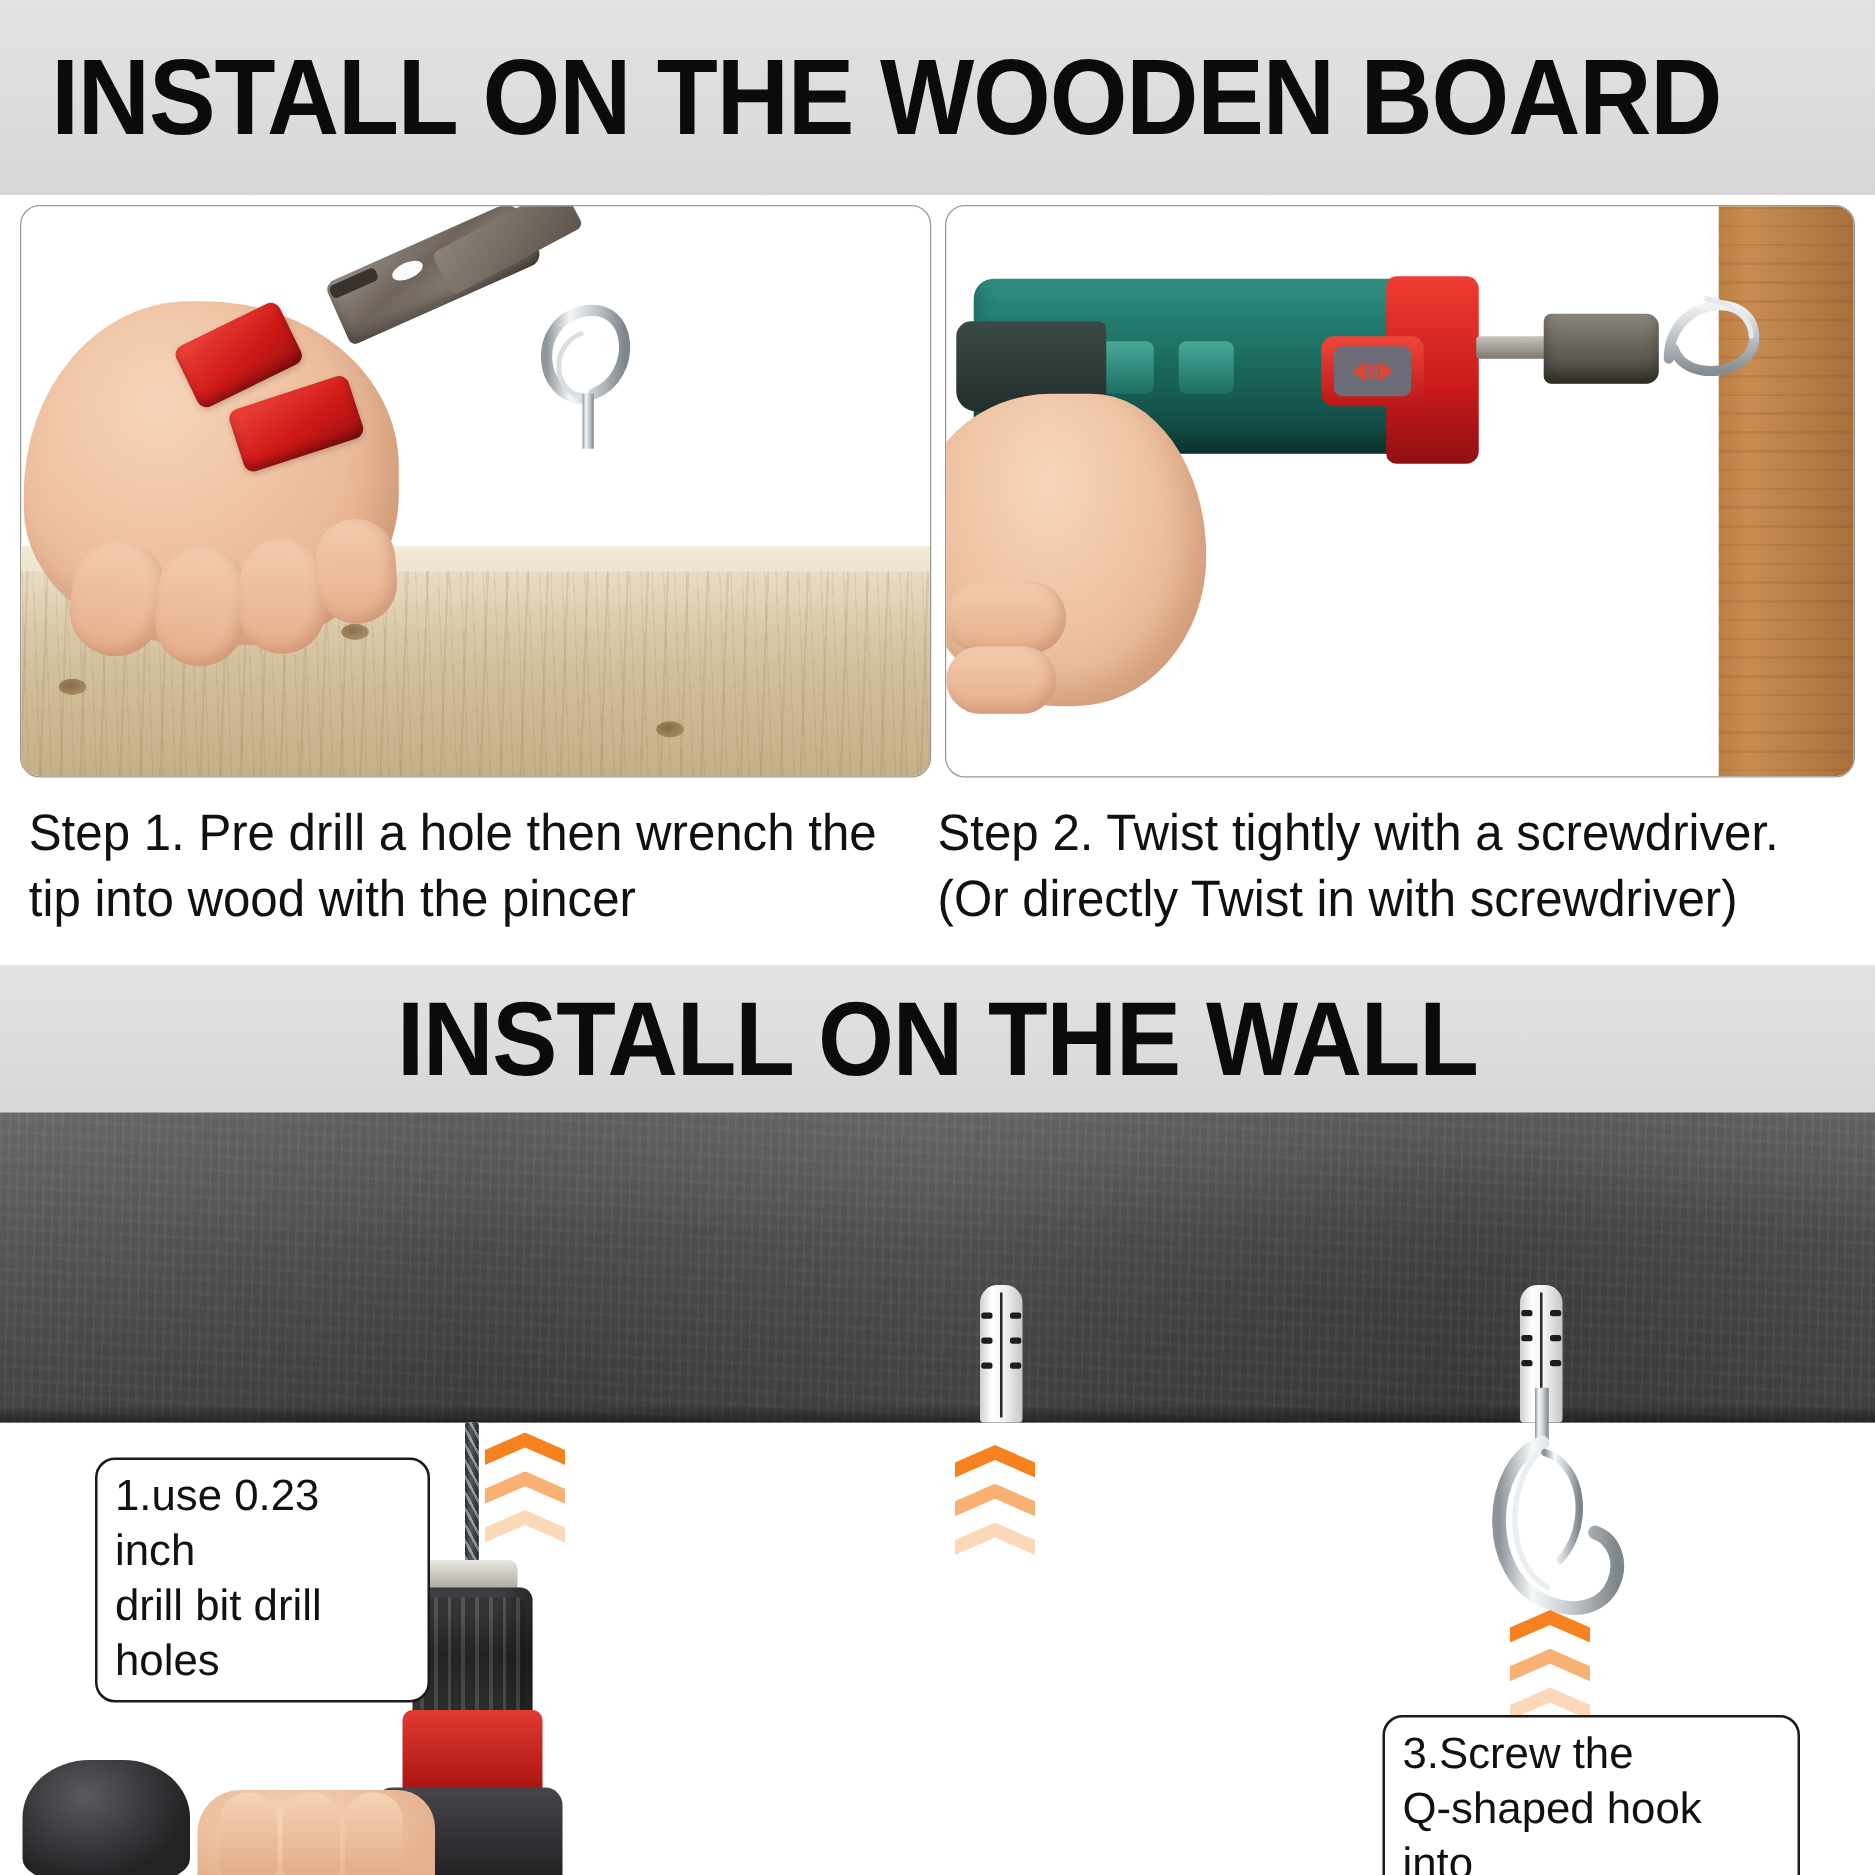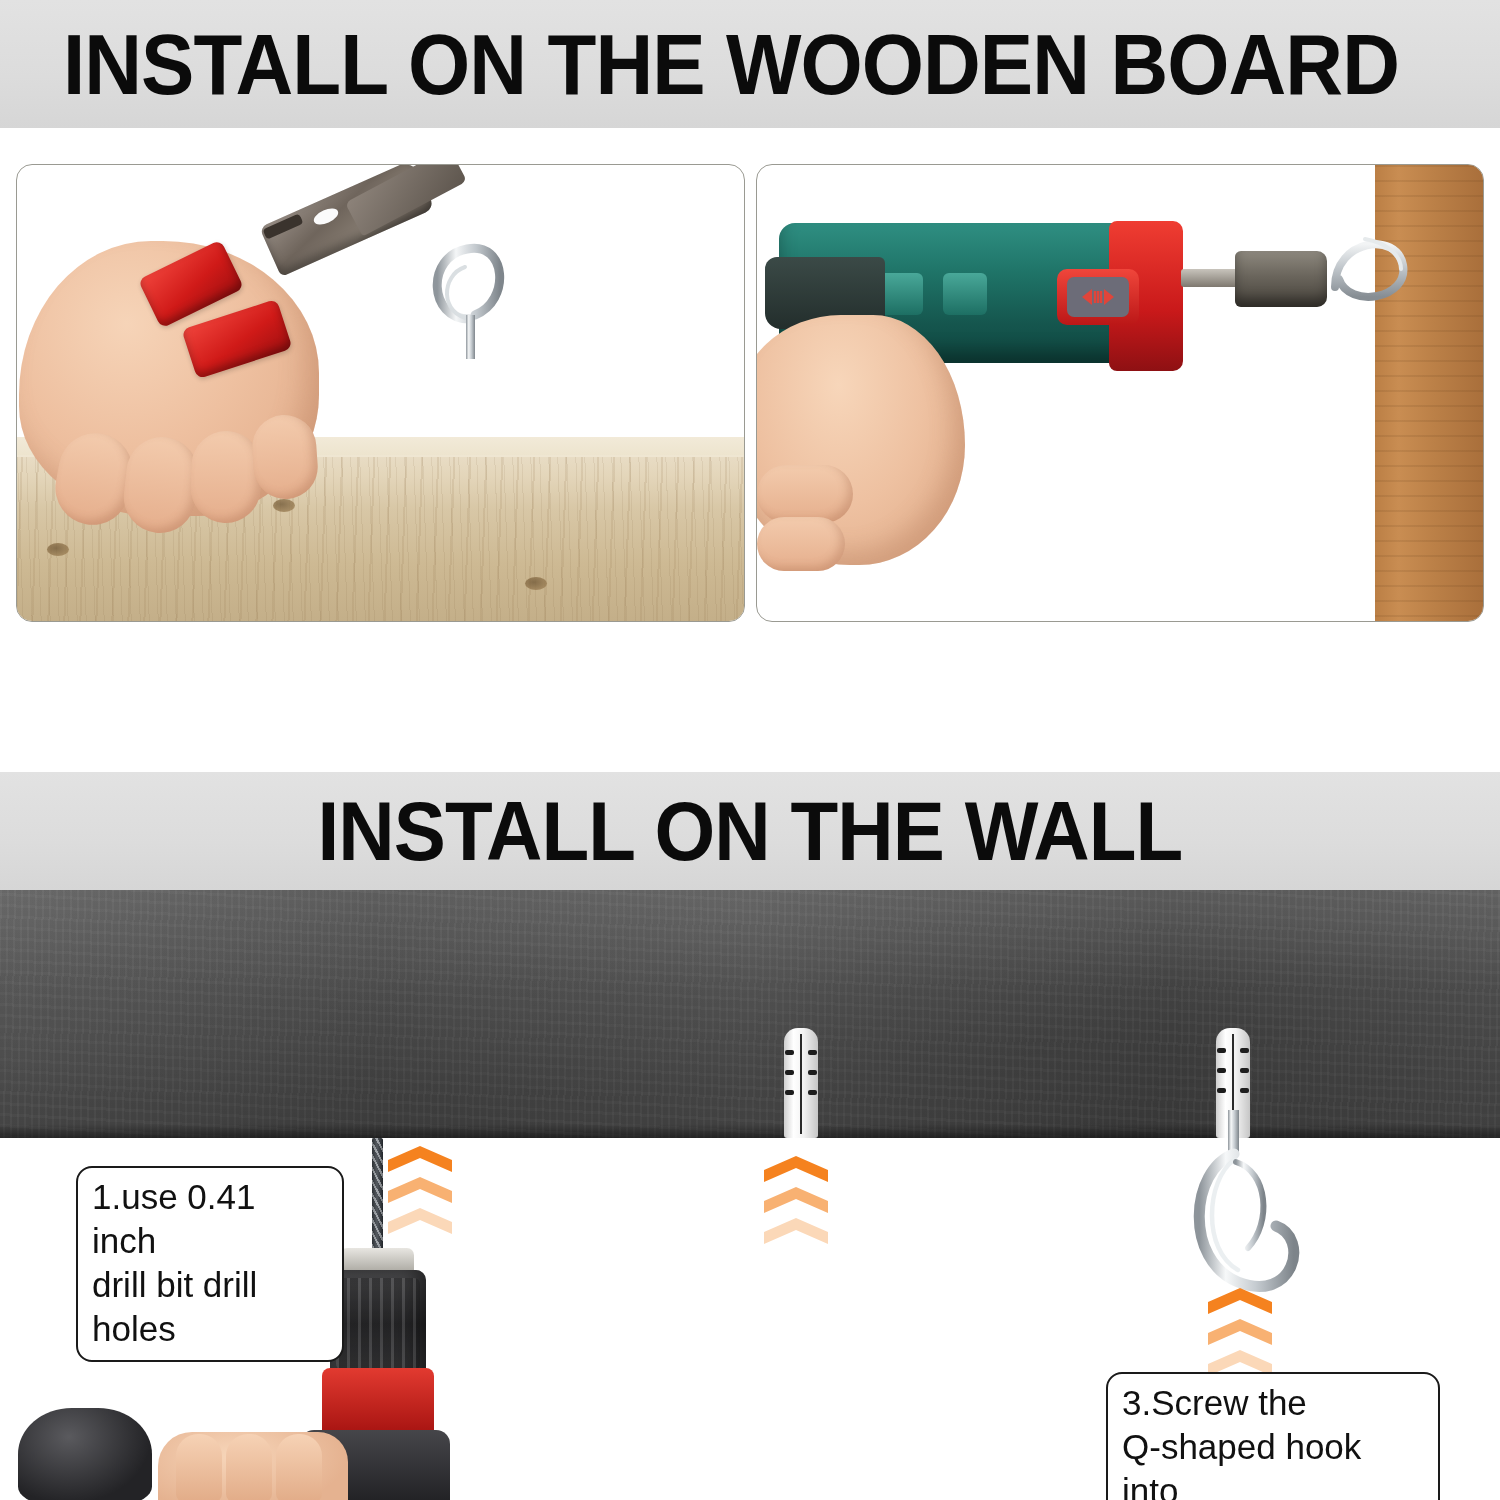--- a/index.html
+++ b/index.html
@@ -18,21 +18,21 @@
     display: flex; align-items: center;
   }
   .band-title {
     font-weight: 700;
     color: #0b0b0b;
     letter-spacing: -1px;
     transform: scaleX(0.93);
     transform-origin: left center;
     white-space: nowrap;
   }
-  #band-wood { top: 0; height: 128px; justify-content: flex-end; padding-left: 26px; }
+  #band-wood { top: 0; height: 156px; justify-content: flex-start; padding-left: 41px; }
   #band-wood .band-title { font-size: 86px; line-height: 86px; }
   #band-wall { top: 772px; height: 118px; justify-content: center; }
   #band-wall .band-title { font-size: 84px; line-height: 84px; transform-origin: center center; }
 
   
   .panels { position: absolute; top: 164px; left: 16px; width: 1468px; height: 458px; display: flex; gap: 11px; }
   .panel {
     position: relative; flex: 1; background: #fff;
     border: 1.4px solid #9a9a92; border-radius: 16px; overflow: hidden;
   }
@@ -384,20 +384,26 @@
         </g>
         <path d="M96 46 H160" stroke="url(#chrome2)" stroke-width="6" stroke-linecap="round"></path>
       </svg>
 
       <div class="hand2"></div>
       <div class="finger" style="left:0px;  top:300px; width:96px; height:58px;"></div>
       <div class="finger" style="left:0px;  top:352px; width:88px; height:54px;"></div>
     </div>
   </div>
 
+  <div class="captions">
+    <div class="caption">Step 1. Pre drill a hole then wrench
+the tip into wood with the pincer</div>
+    <div class="caption caption-2">Step 2. Twist tightly with a screwdriver.
+(Or directly Twist in with screwdriver)</div>
+  </div>
 
   <div class="band" id="band-wall" style="background-color: rgb(222, 222, 222);">
     <div class="band-title" style="color: rgb(11, 11, 11);">INSTALL ON THE WALL</div>
   </div>
 
   <div class="wall">
     <div class="wall-bottom-shadow"></div>
   </div>
 
   <div class="anchor" style="left:784px; top:1028px; width:34px; height:110px;">
@@ -457,19 +463,19 @@
   <div class="drill-chuckring"></div>
   <div class="drill-chuck"></div>
   <div class="drill-redband"></div>
   <div class="drill-body"></div>
   <div class="drill-batt"></div>
   <div class="hand3"></div>
   <div class="hand3-knuckle" style="left:176px;"></div>
   <div class="hand3-knuckle" style="left:226px;"></div>
   <div class="hand3-knuckle" style="left:276px;"></div>
 
-  <div class="callout" style="left: 76px; top: 1166px; width: 268px; border-color: rgb(26, 26, 26);">1.use 0.41 inch
+  <div class="callout" style="left: 76px; top: 1166px; width: 268px; border-color: rgb(26, 26, 26);">1.use 0.23 inch
 drill bit drill holes</div>
   <div class="callout" style="left: 1106px; top: 1372px; width: 334px; border-color: rgb(26, 26, 26);">3.Screw the
 Q-shaped hook into
 the fuffy pipe</div>
 
 </div>
 
 </body></html>

